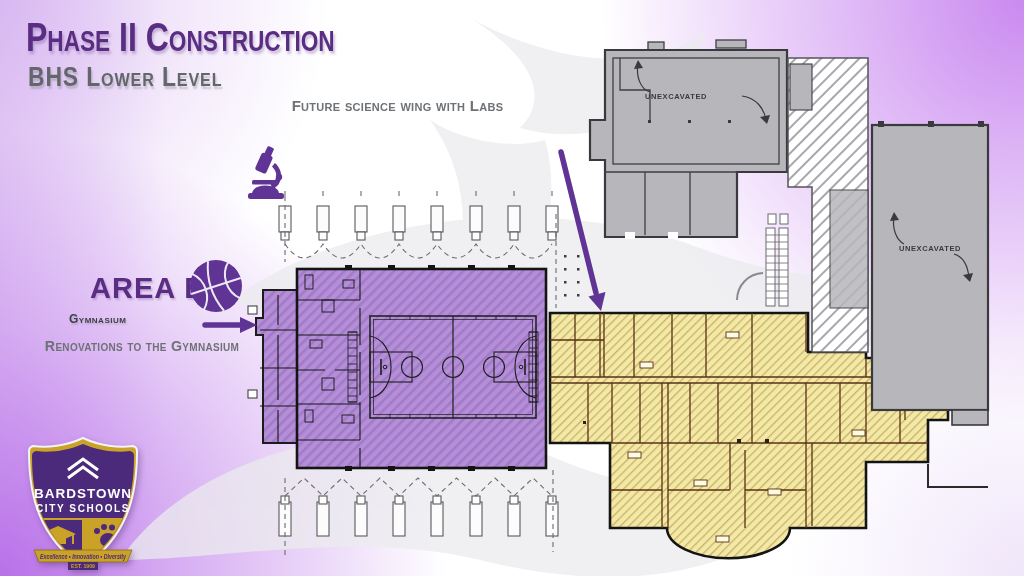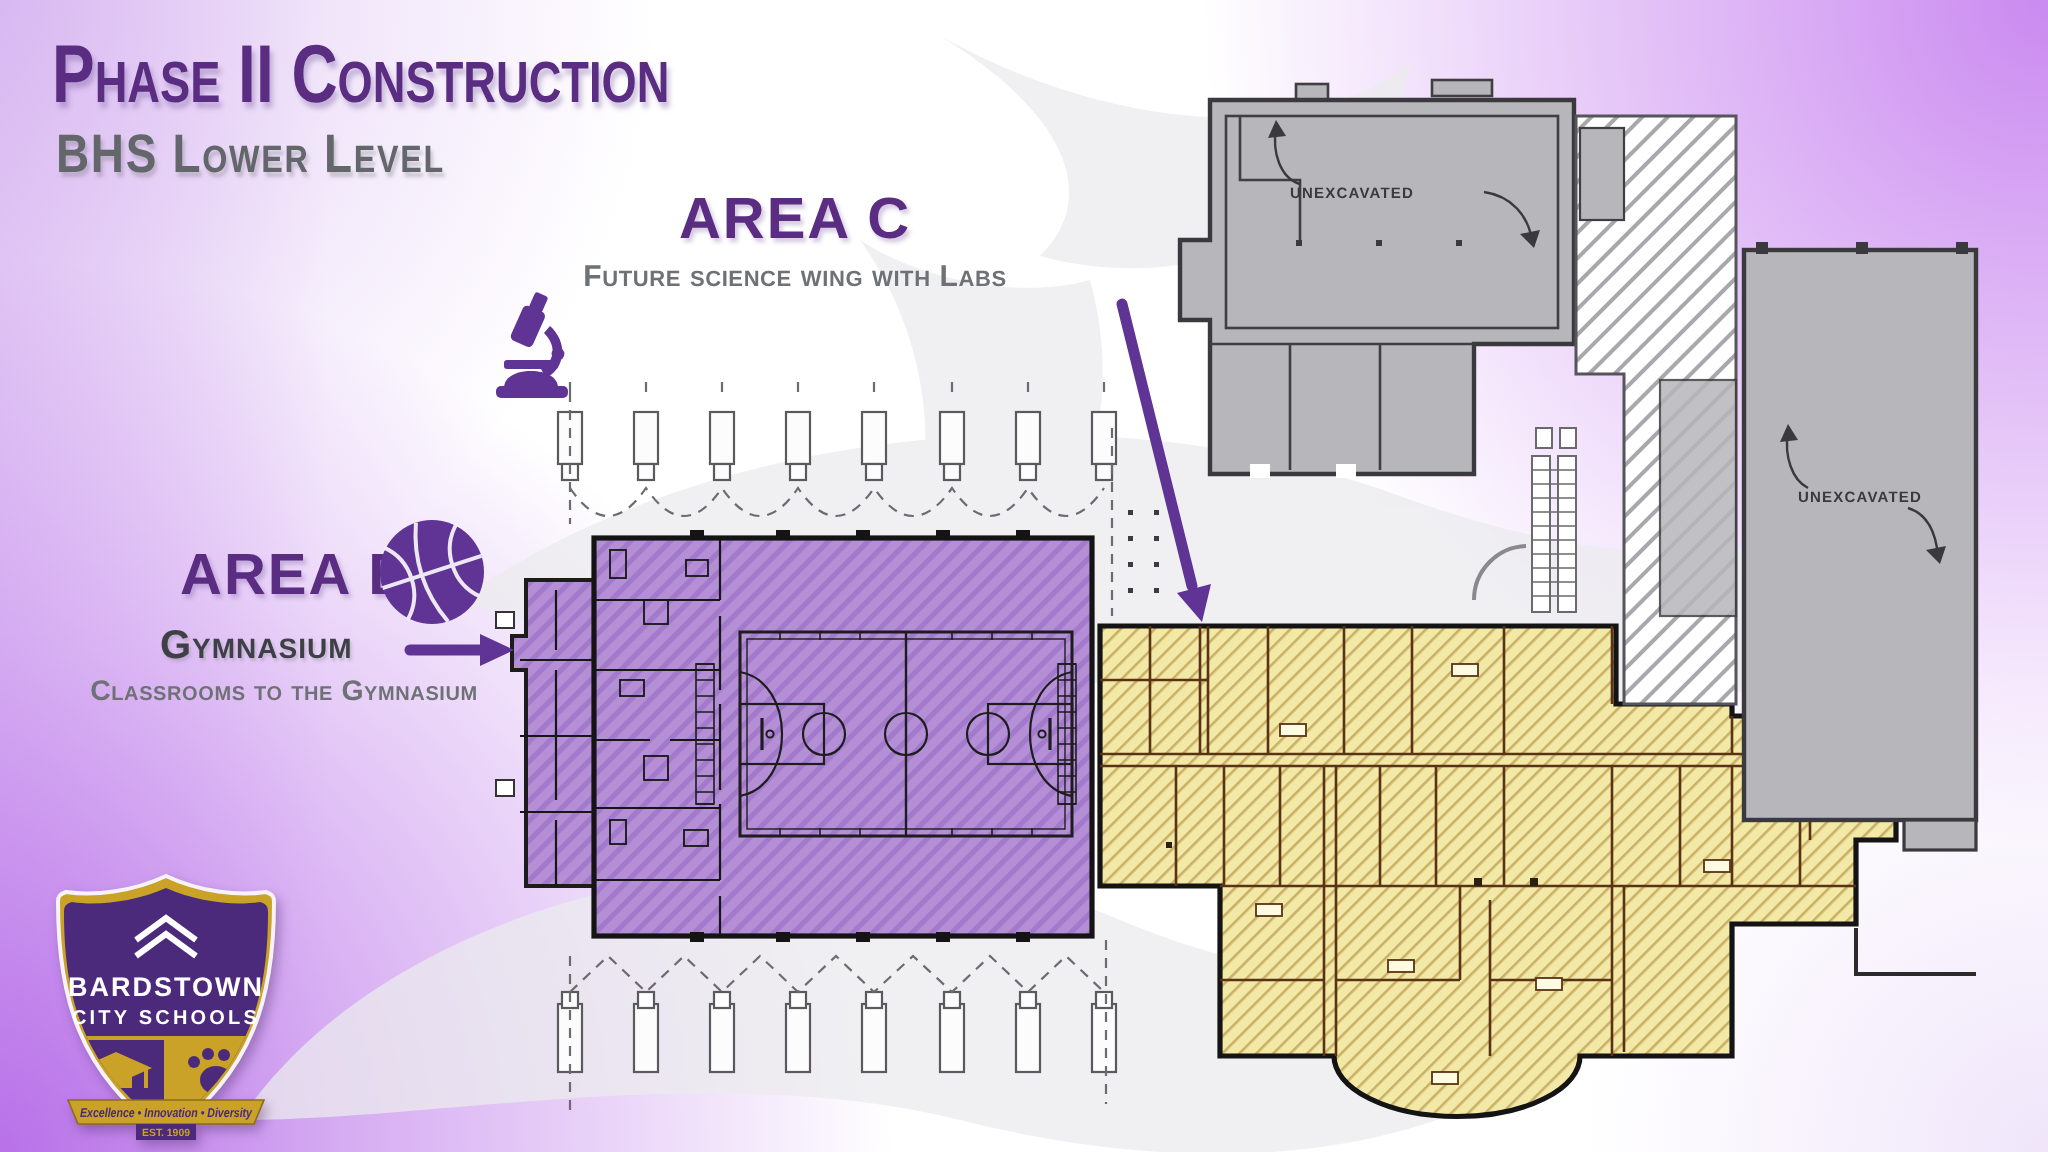--- a/index.html
+++ b/index.html
@@ -39,21 +39,21 @@
   .anno-heading{color:var(--title-purple);font-size:29px;font-weight:bold;letter-spacing:1px;
     text-shadow:1.5px 2px 2px rgba(110,80,150,.3);}
   .anno-sub{color:var(--label-dark);font-size:19.5px;font-weight:bold;letter-spacing:.5px;
     text-shadow:1px 1.5px 1.5px rgba(120,120,130,.3);}
   .anno-detail{color:var(--label-gray);font-size:15px;font-weight:bold;letter-spacing:.3px;}
   .area-c{left:225px;top:94px;width:345px;}
   .area-c .anno-sub{margin-top:2px;}
   .area-c .anno-detail{margin-top:3px;}
   .area-b{left:18px;top:272px;width:250px;height:100px;text-align:left;}
   .area-b .anno-heading{position:absolute;left:72px;top:0px;}
-  .area-b .anno-sub{position:absolute;left:62px;top:40px;font-size:20px;}
+  .area-b .anno-sub{position:absolute;left:51px;top:40px;font-size:12px;}
   .area-b .anno-detail{position:absolute;left:4px;top:66px;width:240px;text-align:center;font-size:14.2px;}
   .icon-abs{position:absolute;}
   .logo{position:absolute;left:16px;top:434px;filter:drop-shadow(2px 3px 3px rgba(60,30,90,.35));}
   .fill-accent{fill:var(--accent-purple);}
   .plan-wall-y{stroke:var(--area-c-wall);stroke-width:1.3;fill:none;}
   .plan-wall-g{stroke:var(--gray-wall);stroke-width:1.3;fill:none;}
   .unexc{fill:#3a3a3e;font-size:7.5px;letter-spacing:.6px;font-weight:bold;}
 </style>
 </head>
 <body>
@@ -310,21 +310,20 @@
   </svg>
 
   <div class="page-title">
     <span class="sc">Phase II Construction</span>
   </div>
   <div class="page-subtitle">
     <span class="sc">BHS Lower Level</span>
   </div>
 
   <div class="anno area-c">
-    <div class="anno-heading">AREA C</div>
     <div class="anno-detail sc">Future science wing with Labs</div>
     <svg class="icon-abs" style="left:20px;top:52px" width="42" height="56" viewBox="0 0 42 56">
       <g class="fill-accent">
         <g transform="rotate(24 20 16)">
           <rect x="16" y="0" width="7" height="9" rx="1.5"></rect>
           <rect x="13.5" y="8" width="12" height="19" rx="2.5"></rect>
         </g>
         <path d="M30,17 C39,25 38,38 28,43 L25.5,38.5 C32.5,34.5 33.5,27 27,20.5 Z"></path>
         <rect x="7" y="34" width="27" height="4.5" rx="1.5"></rect>
         <circle cx="34" cy="31" r="3.2"></circle>
@@ -339,21 +338,21 @@
     <svg class="icon-abs" style="left:170px;top:-14px" width="56" height="56" viewBox="0 0 56 56">
       <circle cx="28" cy="28" r="26" class="fill-accent"></circle>
       <g stroke="#f5f1fa" stroke-width="2" fill="none" opacity=".95" transform="rotate(-18 28 28)">
         <path d="M28,2 C21,19 21,37 28,54"></path>
         <path d="M2,28 H54"></path>
         <path d="M9,9 C20,19 20,37 9,47"></path>
         <path d="M47,9 C36,19 36,37 47,47"></path>
       </g>
     </svg>
     <div class="anno-sub sc">Gymnasium</div>
-    <div class="anno-detail sc">Classrooms to the Gymnasium</div>
+    <div class="anno-detail sc">Renovations to the Gymnasium</div>
   </div>
 
   <svg class="logo" width="134" height="140" viewBox="0 0 134 140">
     <defs>
       <clipPath id="shieldClip">
         <path d="M67,10 C83,17 101,19 114,17 C117,18 118,19 118,22 C118,66 108,101 67,130 C26,101 16,66 16,22 C16,19 17,18 20,17 C33,19 51,17 67,10 Z"></path>
       </clipPath>
     </defs>
     <path d="M67,4 C84,12 103,14 117,12 C120,13 121,14 121,17 C121,64 111,102 67,134 C23,102 13,64 13,17 C13,14 14,13 17,12 C31,14 50,12 67,4 Z" fill="var(--logo-gold)" stroke="#f5f2fa" stroke-width="2"></path>
     <path d="M67,10 C83,17 101,19 114,17 C117,18 118,19 118,22 C118,66 108,101 67,130 C26,101 16,66 16,22 C16,19 17,18 20,17 C33,19 51,17 67,10 Z" fill="var(--logo-purple)"></path>

